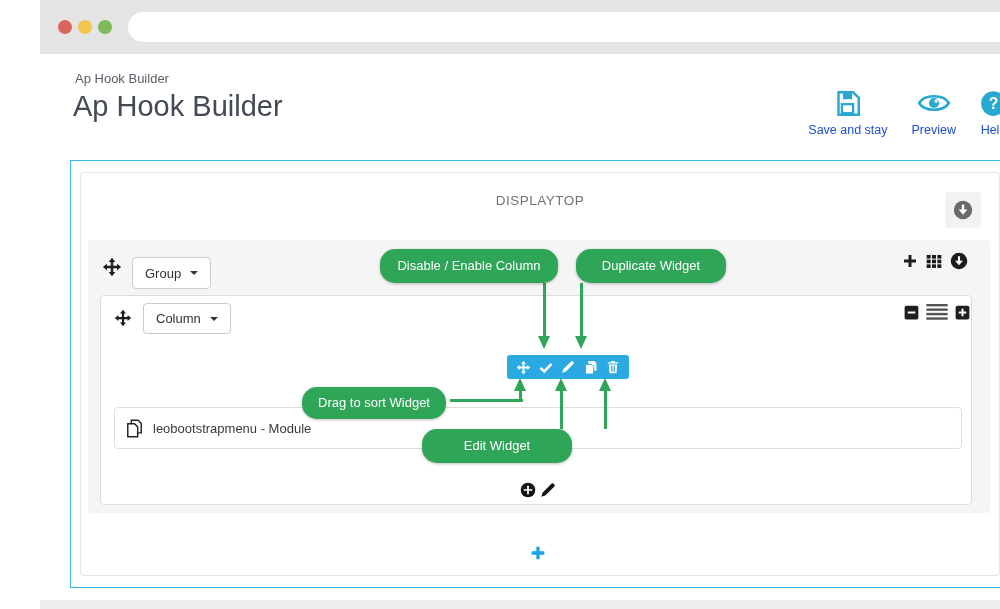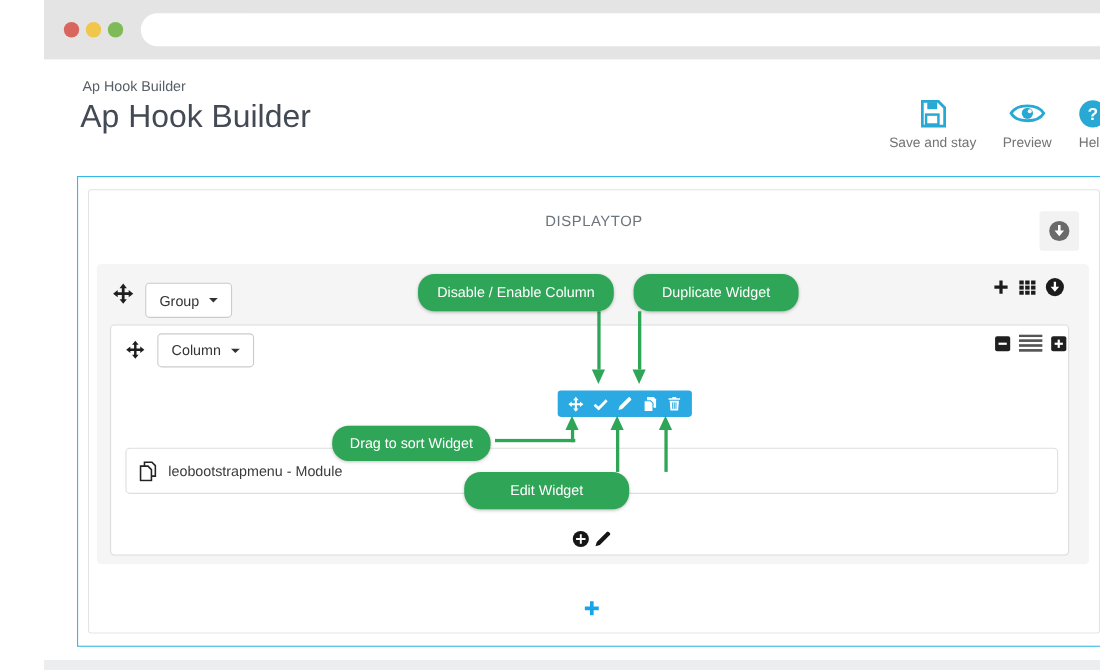--- a/index.html
+++ b/index.html
@@ -14,21 +14,21 @@
   .dot.yellow { left:38px; background:#f0c64c; }
   .dot.green { left:58px; background:#7eba57; }
   .url-bar { position:absolute; left:88px; top:12px; width:897px; height:30px; background:#fff; border-radius:15px; }
 
   
   .breadcrumb { position:absolute; left:35px; top:71px; font-size:13px; color:#585f66; }
   .page-title { position:absolute; left:33px; top:90px; font-size:29px; font-weight:400; color:#434a54; }
   .header-actions { position:absolute; right:33px; top:88px; display:flex; gap:24px; align-items:flex-start; }
   .action { display:flex; flex-direction:column; align-items:center; cursor:pointer; }
   .action .ico { color:#27a9d4; height:30px; display:flex; align-items:center; }
-  .action .lbl { margin-top:5px; font-size:12.5px; color:#737373; white-space:nowrap; }
+  .action .lbl { margin-top:5px; font-size:12.5px; color:#1d4ed8; white-space:nowrap; }
 
   
   .outer-panel { position:absolute; left:30px; top:160px; width:939px; height:428px; background:#fff; border:1px solid #36b7e9; }
   .inner-panel { position:absolute; left:40px; top:172px; width:920px; height:404px; background:#fff; border:1px solid #e4e4e4; border-radius:3px; }
   .hook-title { position:absolute; left:0; top:193px; width:1000px; text-align:center; font-size:13.5px; color:#6c747c; letter-spacing:.5px; }
   .collapse-btn { position:absolute; left:905px; top:192px; width:36px; height:36px; background:#f2f2f2; border:none; border-radius:3px; display:flex; align-items:center; justify-content:center; color:#6a6a6a; cursor:pointer; }
 
   .group-box { position:absolute; left:48px; top:240px; width:902px; height:273px; background:#f5f5f6; border-radius:4px; }
   .move-icon-grp { position:absolute; left:62px; top:257px; color:#1f1f1f; }
   .dropdown { position:absolute; height:32px; background:#fff; border:1px solid #cbcbcb; border-radius:4px; display:flex; align-items:center; padding:0 12px; font-size:13px; color:#333; cursor:pointer; }

